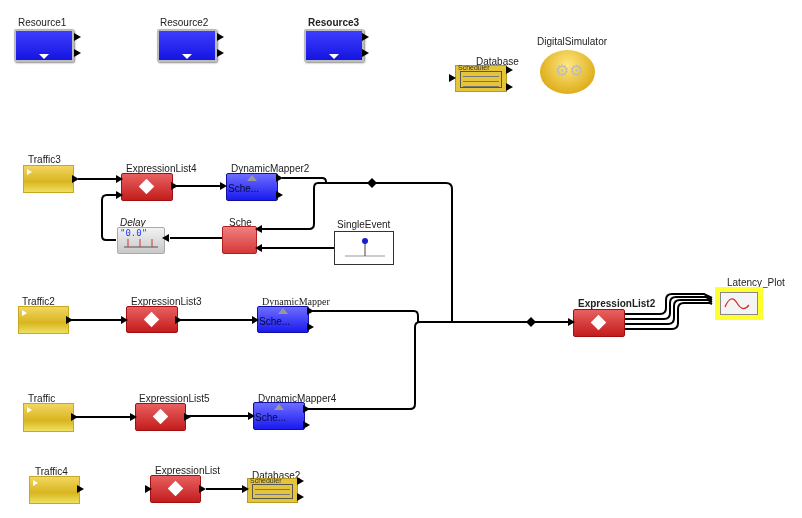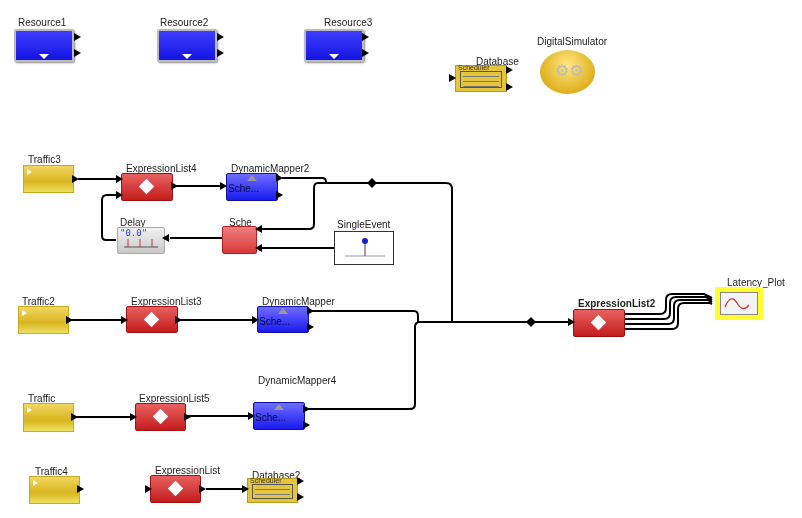--- a/index.html
+++ b/index.html
@@ -82,21 +82,21 @@
 <span class="port" style="left:74px;top:33px;"></span>
 <span class="port" style="left:74px;top:49px;"></span>
 
 <div class="lbl" style="left:160px;top:17px;">Resource2</div>
 <div class="blk res" style="left:157px;top:29px;width:60px;height:33px;">
       <span class="tri"></span>
     </div>
 <span class="port" style="left:217px;top:33px;"></span>
 <span class="port" style="left:217px;top:49px;"></span>
 
-<div class="lbl" style="left:324px;top:17px;">Resource3</div>
+<div class="lbl" style="left:308px;top:17px;font-weight:bold;">Resource3</div>
 <div class="blk res" style="left:304px;top:29px;width:60px;height:33px;">
       <span class="tri"></span>
     </div>
 <span class="port" style="left:362px;top:33px;"></span>
 <span class="port" style="left:362px;top:49px;"></span>
 
 <div class="lbl" style="left:476px;top:56px;">Database</div>
 <div class="blk db" style="left:455px;top:65px;width:52px;height:27px;">
   <span class="sch">Scheduler</span>
   <div class="inner">
@@ -130,21 +130,21 @@
 
 <div class="lbl" style="left:231px;top:163px;">DynamicMapper2</div>
 <div class="blk dmap" style="left:226px;top:173px;width:52px;height:28px;">
       <span class="up"></span>
       <span class="txt">Sche...</span>
     </div>
 <span class="port" style="left:220px;top:182px;"></span>
 <span class="port" style="left:276px;top:174px;"></span>
 <span class="port" style="left:276px;top:191px;"></span>
 
-<div class="lbl" style="left:120px;top:217px;">Delay</div>
+<div class="lbl" style="left:120px;top:217px;font-style:italic;">Delay</div>
 <div class="blk delay" style="left:117px;top:227px;width:48px;height:27px;">
   <span class="val">"0.0"</span>
   <svg width="46" height="25" style="position:absolute;left:0;top:0">
     <line x1="6" y1="19" x2="40" y2="19" stroke="#555"></line>
     <line x1="10" y1="11" x2="10" y2="19" stroke="#c33"></line>
     <line x1="22" y1="11" x2="22" y2="19" stroke="#c33"></line>
     <line x1="34" y1="11" x2="34" y2="19" stroke="#c33"></line>
   </svg>
 </div>
 <span class="port" style="left:162px;top:234px;border-left:none;border-right:7px solid #000;"></span>
@@ -169,21 +169,21 @@
     </div>
 <span class="port" style="left:66px;top:316px;"></span>
 
 <div class="lbl" style="left:131px;top:296px;">ExpressionList3</div>
 <div class="blk expr" style="left:126px;top:306px;width:52px;height:27px;">
       <span class="dia"></span>
     </div>
 <span class="port" style="left:121px;top:316px;"></span>
 <span class="port" style="left:175px;top:316px;"></span>
 
-<div class="lbl" style="left:262px;top:296px;">DynamicMapper</div>
+<div class="lbl" style="left:262px;top:296px;font-family:Liberation Serif, serif;">DynamicMapper</div>
 <div class="blk dmap" style="left:257px;top:306px;width:52px;height:27px;">
       <span class="up"></span>
       <span class="txt">Sche...</span>
     </div>
 <span class="port" style="left:252px;top:316px;"></span>
 <span class="port" style="left:307px;top:307px;"></span>
 <span class="port" style="left:307px;top:323px;"></span>
 
 <div class="lbl" style="left:28px;top:393px;">Traffic</div>
 <div class="blk traffic" style="left:23px;top:403px;width:51px;height:29px;">
@@ -191,21 +191,21 @@
     </div>
 <span class="port" style="left:71px;top:413px;"></span>
 
 <div class="lbl" style="left:139px;top:393px;">ExpressionList5</div>
 <div class="blk expr" style="left:135px;top:403px;width:51px;height:28px;">
       <span class="dia"></span>
     </div>
 <span class="port" style="left:130px;top:413px;"></span>
 <span class="port" style="left:184px;top:413px;"></span>
 
-<div class="lbl" style="left:258px;top:375px;">DynamicMapper4</div>
+<div class="lbl" style="left:258px;top:393px;">DynamicMapper4</div>
 <div class="blk dmap" style="left:253px;top:402px;width:52px;height:28px;">
       <span class="up"></span>
       <span class="txt">Sche...</span>
     </div>
 <span class="port" style="left:248px;top:412px;"></span>
 <span class="port" style="left:303px;top:405px;"></span>
 <span class="port" style="left:303px;top:421px;"></span>
 
 <div class="lbl" style="left:35px;top:466px;">Traffic4</div>
 <div class="blk traffic" style="left:29px;top:476px;width:51px;height:28px;">

